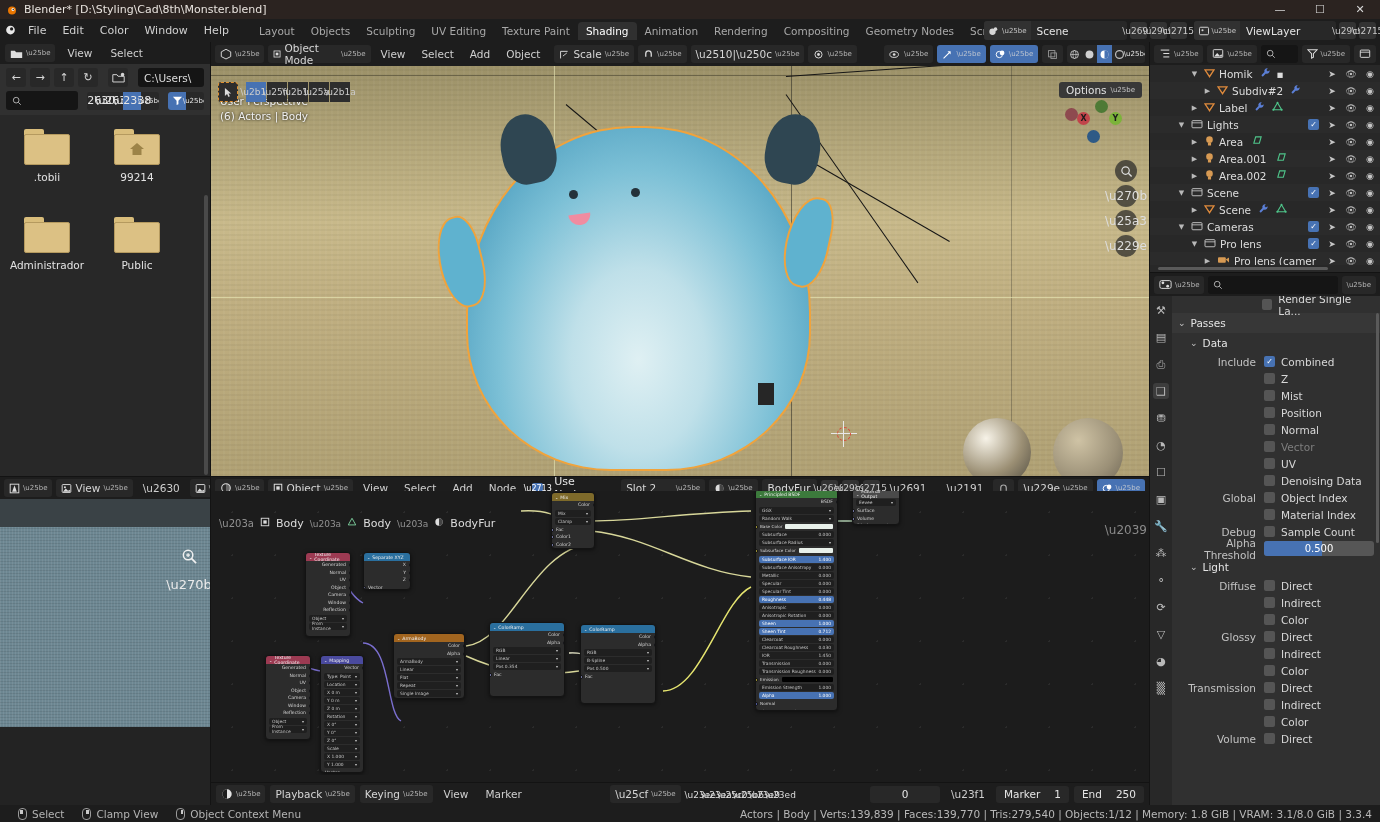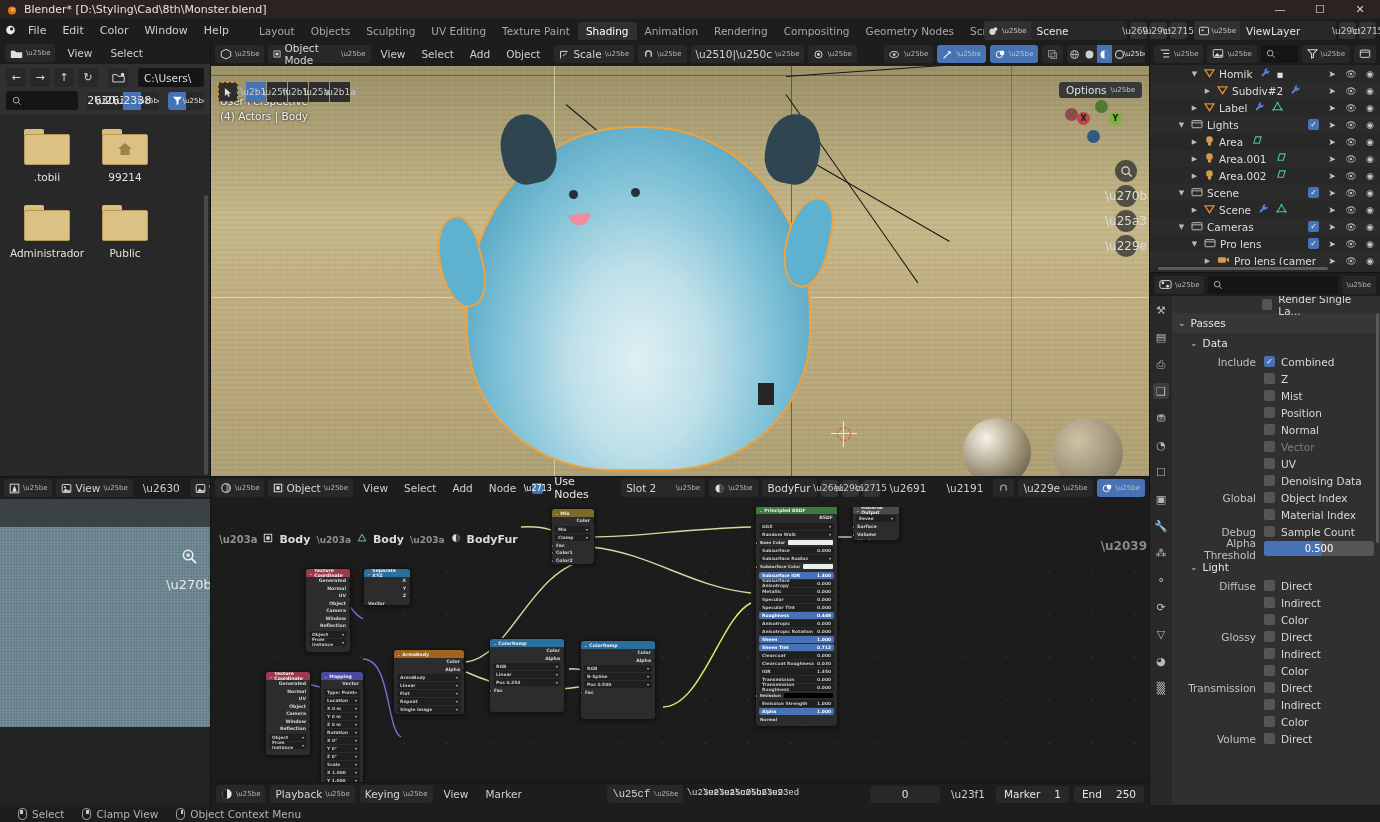--- a/index.html
+++ b/index.html
@@ -56,21 +56,21 @@
   .fb-hdr { height:22px; display:flex; align-items:center; gap:6px; padding:0 5px; background:#1d1d1d; }
   .fb-nav { display:flex; align-items:center; gap:4px; padding:4px 6px; }
   .navbtn { width:20px; height:19px; background:#282828; border-radius:3px;
             display:flex; align-items:center; justify-content:center; font-size:11px; color:#d5d5d5; }
   .pathfield { flex:1; height:19px; background:#151515; border-radius:3px; display:flex;
                align-items:center; padding:0 6px; font-size:10.5px; color:#ddd; }
   .fb-nav2 { display:flex; align-items:center; gap:4px; padding:0 6px 6px 6px; }
   .searchfield { flex:1; height:19px; background:#151515; border-radius:3px; display:flex;
                  align-items:center; padding:0 6px; gap:4px; }
   .fb-body { position:absolute; left:0; top:73px; width:210px; height:361px; background:#282828; }
-  .fgrid { display:flex; flex-wrap:wrap; padding:14px 0 0 10px; gap:4px; }
+  .fgrid { display:flex; flex-wrap:wrap; padding:14px 0 0 10px; gap:16px; }
   .fitem { width:74px; display:flex; flex-direction:column; align-items:center; margin-bottom:18px; }
   .folder { width:46px; height:36px; position:relative; }
   .folder .tab { position:absolute; left:0; top:0; width:20px; height:6px; background:#d9bd7b; border-radius:2px 2px 0 0;}
   .folder .body { position:absolute; left:0; top:5px; width:46px; height:31px; background:#dcc184;
                   border-radius:2px; border:1px solid #b59a5f; }
   .fname { margin-top:6px; font-size:10.5px; color:#e2e2e2; }
   .fb-scroll { position:absolute; right:2px; top:80px; width:4px; height:280px; background:#4a4a4a; border-radius:2px;}
 
   
   .imgeditor { position:absolute; left:0; top:477px; width:210px; height:328px; background:#232323; }
@@ -151,40 +151,40 @@
   .smode { width:20px; height:20px; background:#2d2d2d; display:flex; align-items:center;
            justify-content:center; font-size:9px; color:#ccc; }
   .smode.on { background:#4772b3; }
   .sphere-preview { position:absolute; border-radius:50%; }
 
   
   .nodeeditor { position:absolute; left:211px; top:477px; width:938px; height:306px; background:#1c1c1c; }
   .ne-hdr { height:22px; display:flex; align-items:center; gap:4px; padding:0 4px; background:#1d1d1d; }
   .breadcrumb { position:absolute; left:8px; top:26px; display:flex; align-items:center; gap:6px;
                 font-size:11px; color:#dcdcdc; z-index:3; }
-  .ne-canvas { position:absolute; left:0; top:30px; width:938px; height:284px; background:#1c1c1c;
+  .ne-canvas { position:absolute; left:0; top:14px; width:938px; height:284px; background:#1c1c1c;
                background-image:radial-gradient(circle, #2b2b2b 1px, transparent 1px);
-               background-size:43px 43px; overflow:hidden;font-weight:bold; }
+               background-size:43px 43px; overflow:hidden; }
 
   .node { position:absolute; background:#2c2c2c; border:1px solid #131313; border-radius:4px;
           box-shadow:0 1px 4px rgba(0,0,0,.5); font-size:4.6px; color:#d2d2d2; overflow:hidden; }
   .nhead { height:8px; display:flex; align-items:center; padding:0 3px; font-size:4.6px; color:#efefef; }
   .nrow { height:7.5px; display:flex; align-items:center; padding:0 4px; position:relative; }
   .nrow.r { justify-content:flex-end; }
   .nfield { height:7px; background:#1f1f1f; border-radius:2px; margin:1px 3px; display:flex;
             align-items:center; justify-content:space-between; padding:0 3px; font-size:4.4px; color:#c4c4c4;}
   .nfield.sel { background:#4772b3; color:#fff; }
   .sock { position:absolute; width:4px; height:4px; border-radius:50%; border:1px solid #0e0e0e; top:2px; }
   .sock.l { left:-2.5px; } .sock.r { right:-2.5px; }
   .ne-side { position:absolute; right:2px; top:32px; font-size:12px; color:#8a8a8a; }
 
   
   .timeline { position:absolute; left:211px; top:783px; width:938px; height:22px; background:#1d1d1d;
               display:flex; align-items:center; gap:5px; padding:0 5px; }
-  .tl-center { display:flex; align-items:flex-start; gap:1px; margin-left:auto; margin-right:auto;font-family:Liberation Mono, monospace; }
+  .tl-center { display:flex; align-items:flex-end; gap:1px; margin-left:auto; margin-right:auto; }
   .playbtn { width:15px; height:16px; display:flex; align-items:center; justify-content:center;
              color:#dcdcdc; font-size:9px; }
   .framefield { width:70px; height:17px; background:#282828; border-radius:3px; display:flex;
                 align-items:center; justify-content:center; font-size:10.5px; }
   .rangefield { display:flex; align-items:center; height:17px; background:#282828; border-radius:3px;
                 padding:0 8px; gap:14px; font-size:10.5px; }
 
   
   .outliner { position:absolute; left:1150px; top:42px; width:230px; height:230px; background:#282828; }
   .ol-hdr { height:23px; display:flex; align-items:center; gap:4px; padding:0 4px; background:#1d1d1d; }
@@ -572,21 +572,21 @@
       <div class="cursor3d">
           <i></i>
         </div>
       <div class="sphere-preview" style="left:752px;top:352px;width:68px;height:68px;background:radial-gradient(circle at 34% 30%, #f7f3e8, #9b8f74 55%, #4a463c);"></div>
       <div class="sphere-preview" style="left:842px;top:352px;width:70px;height:70px;background:radial-gradient(circle at 36% 32%, #cfc3a5, #9b9077 60%, #6a6252);"></div>
       <div style="position:absolute;left:547px;top:317px;width:16px;height:22px;background:#262626;"></div>
     </div>
 
     <div class="vp-text">
       <div>User Perspective</div>
-      <div>(4) Actors | Body</div>
+      <div>(6) Actors | Body</div>
     </div>
 
     <div class="toolcol">
       <div class="tbtn sel">
         <svg width="9" height="11" viewBox="0 0 10 12">
             <path d="M1 1 L1 10 L3.4 7.6 L5 11 L6.5 10.2 L5 7 L8 7z" fill="#ddd"></path>
           </svg>
       </div>
     </div>
     <div class="selmodes">
@@ -1514,20 +1514,21 @@
           </span>
           <span>Clamp View</span>
         </span>
         <span class="mouseitem">
           <span class="mouseglyph r">
             <i></i>
           </span>
           <span>Object Context Menu</span>
         </span>
       </div>
+    <span class="statusright">Actors | Body | Verts:139,839 | Faces:139,770 | Tris:279,540 | Objects:1/12 | Memory: 1.8 GiB | VRAM: 3.1/8.0 GiB | 3.3.4</span>
   </div>
 
   <div class="seam-v" style="left:210px;top:42px;height:763px;"></div>
   <div class="seam-v" style="left:1149px;top:42px;height:763px;"></div>
   <div class="seam-h" style="left:0;top:476px;width:1149px;"></div>
   <div class="seam-h" style="left:1150px;top:272px;width:230px;"></div>
   <div class="seam-h" style="left:211px;top:782px;width:938px;"></div>
 </div>
 
 </body></html>

